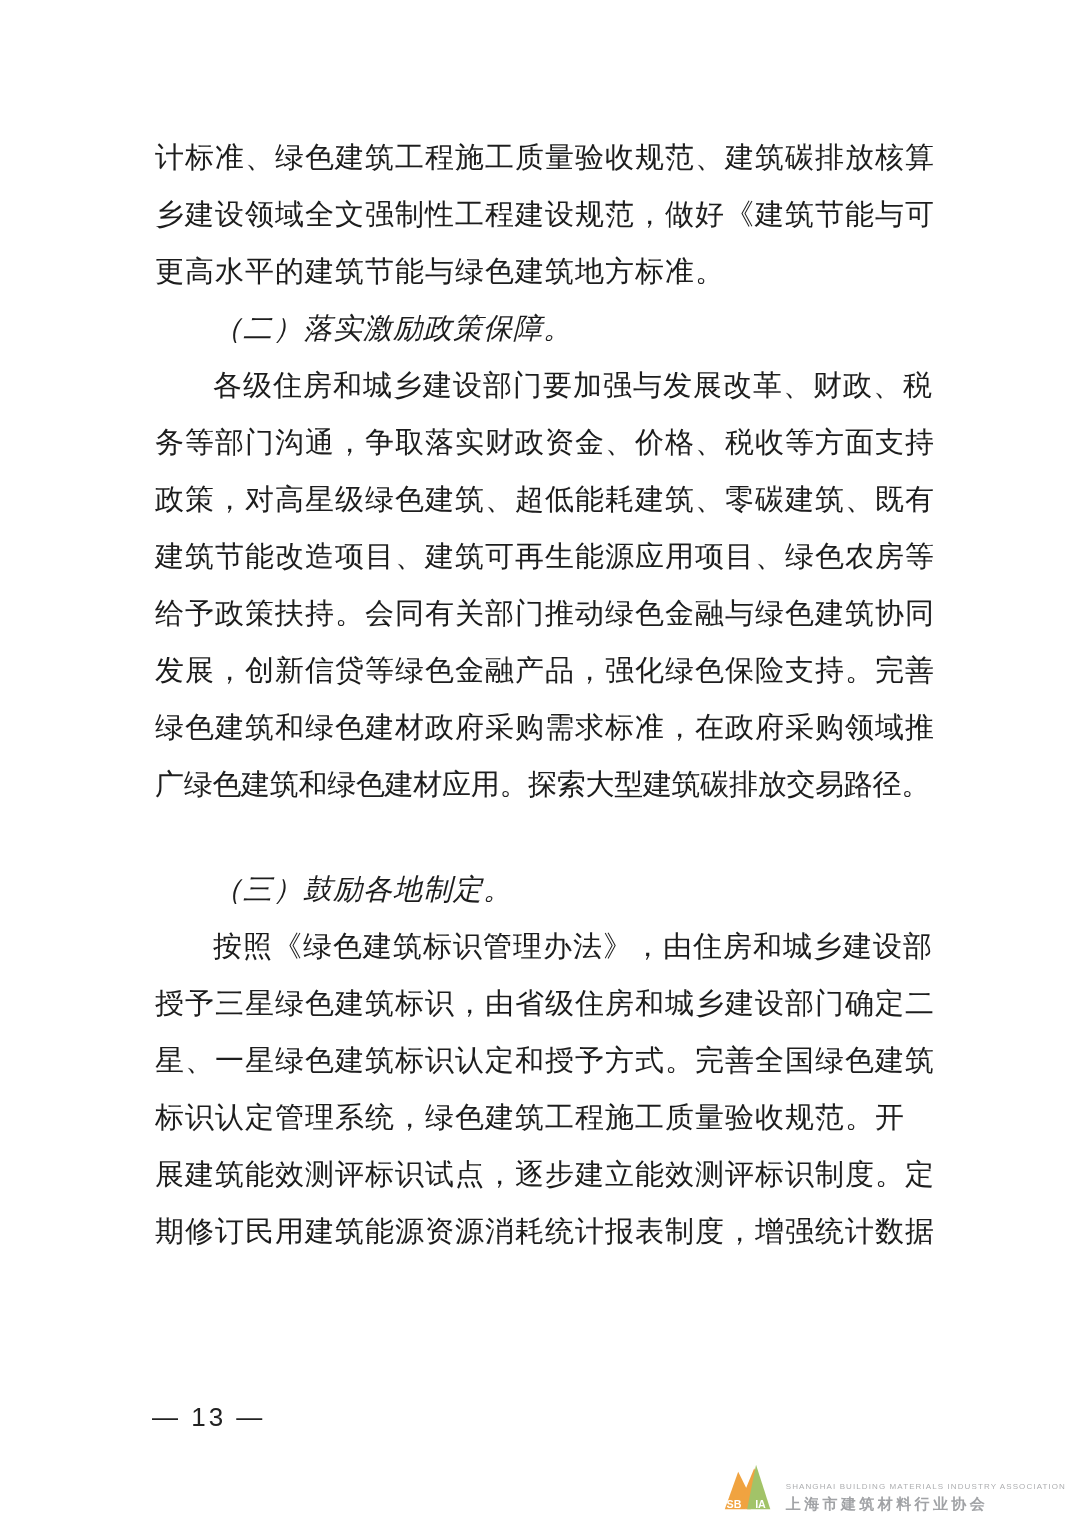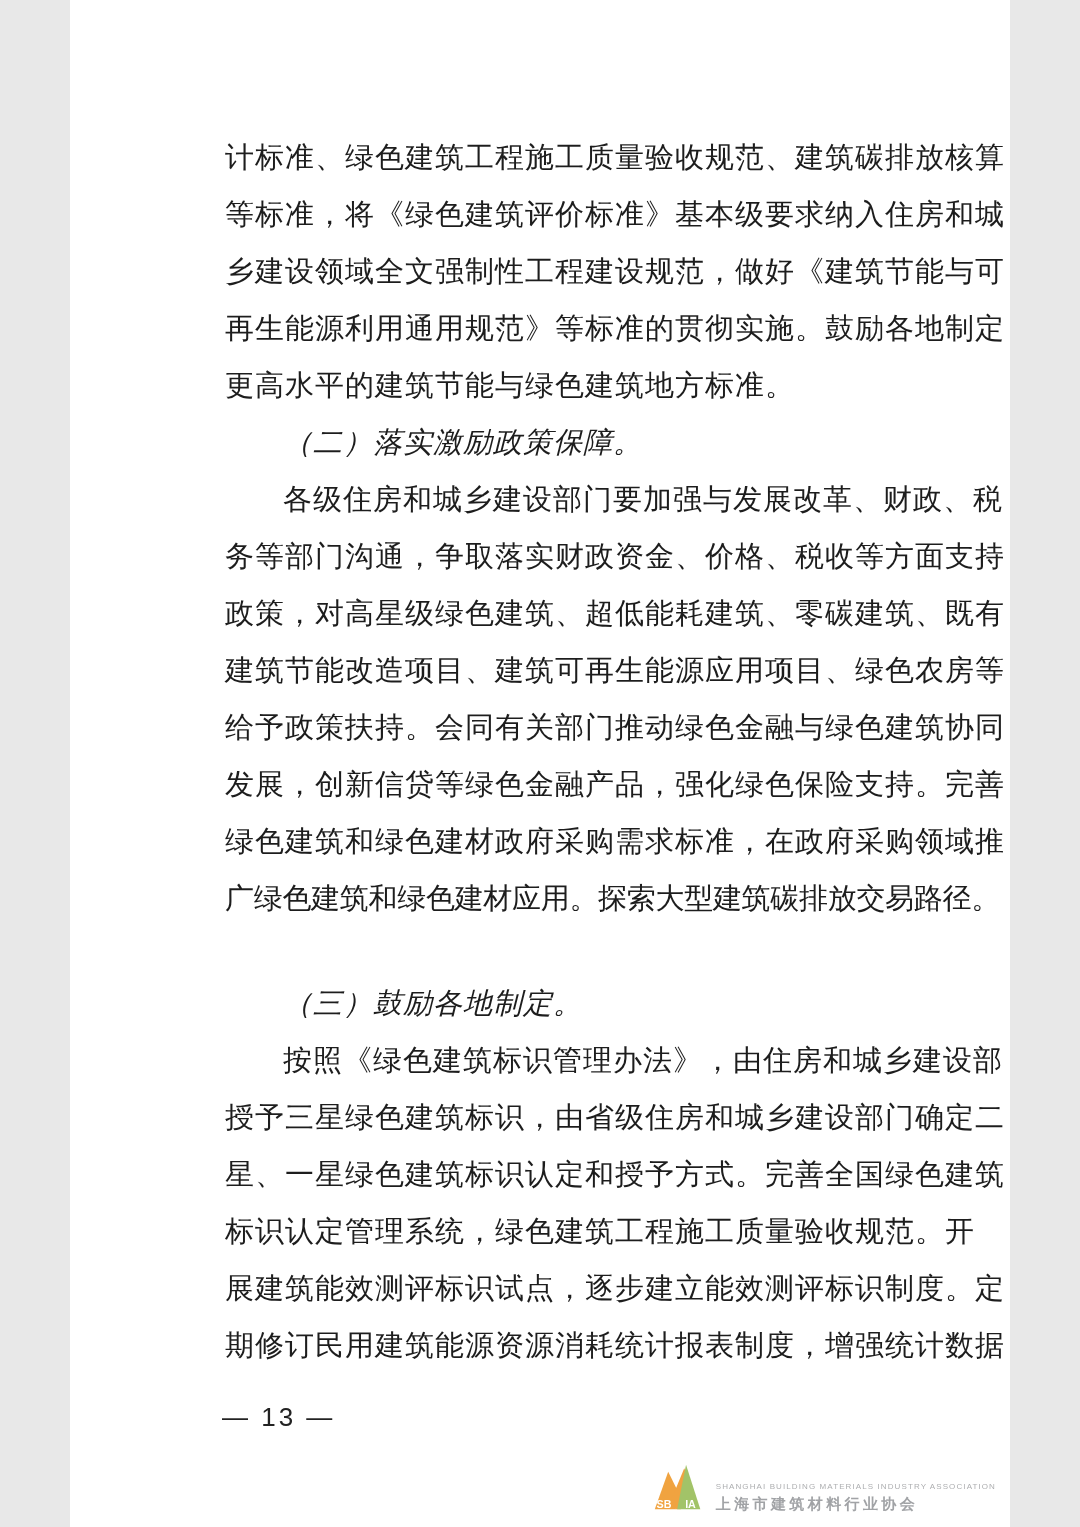--- a/index.html
+++ b/index.html
@@ -1,24 +1,23 @@
 <!DOCTYPE html>
 <html><head>
 <meta charset="utf-8">
 <style>
   html, body { margin: 0; padding: 0; background: #e8e8e8; }
   .page {
     position: relative;
-    width: 908px;
+    width: 1080px;
     height: 1527px;
     margin: 0 auto;
     background: #ffffff;
     overflow: hidden;
     font-family: "Liberation Serif", "DejaVu Serif", serif;
-    padding-left: 32px;
   }
   .textblock {
     position: absolute;
     left: 155px;
     top: 129px;
     width: 778px;
   }
   .line {
     height: 57px;
     line-height: 57px;
@@ -72,23 +71,21 @@
     font-weight: bold;
   }
 </style>
 </head>
 <body>
 
 <div class="page">
 
   <div class="textblock" id="textblock">
       <div class="line">计标准、绿色建筑工程施工质量验收规范、建筑碳排放核算</div>
-      <div class="line">等标准，将《绿色建筑评价标准》基本级要求纳入住房和城</div>
       <div class="line">乡建设领域全文强制性工程建设规范，做好《建筑节能与可</div>
-      <div class="line">再生能源利用通用规范》等标准的贯彻实施。鼓励各地制定</div>
       <div class="line">更高水平的建筑节能与绿色建筑地方标准。</div>
       <div class="line heading">（二）落实激励政策保障。</div>
       <div class="line indent">各级住房和城乡建设部门要加强与发展改革、财政、税</div>
       <div class="line">务等部门沟通，争取落实财政资金、价格、税收等方面支持</div>
       <div class="line">政策，对高星级绿色建筑、超低能耗建筑、零碳建筑、既有</div>
       <div class="line">建筑节能改造项目、建筑可再生能源应用项目、绿色农房等</div>
       <div class="line">给予政策扶持。会同有关部门推动绿色金融与绿色建筑协同</div>
       <div class="line">发展，创新信贷等绿色金融产品，强化绿色保险支持。完善</div>
       <div class="line">绿色建筑和绿色建材政府采购需求标准，在政府采购领域推</div>
       <div class="line wide">广绿色建筑和绿色建材应用。探索大型建筑碳排放交易路径。</div>

